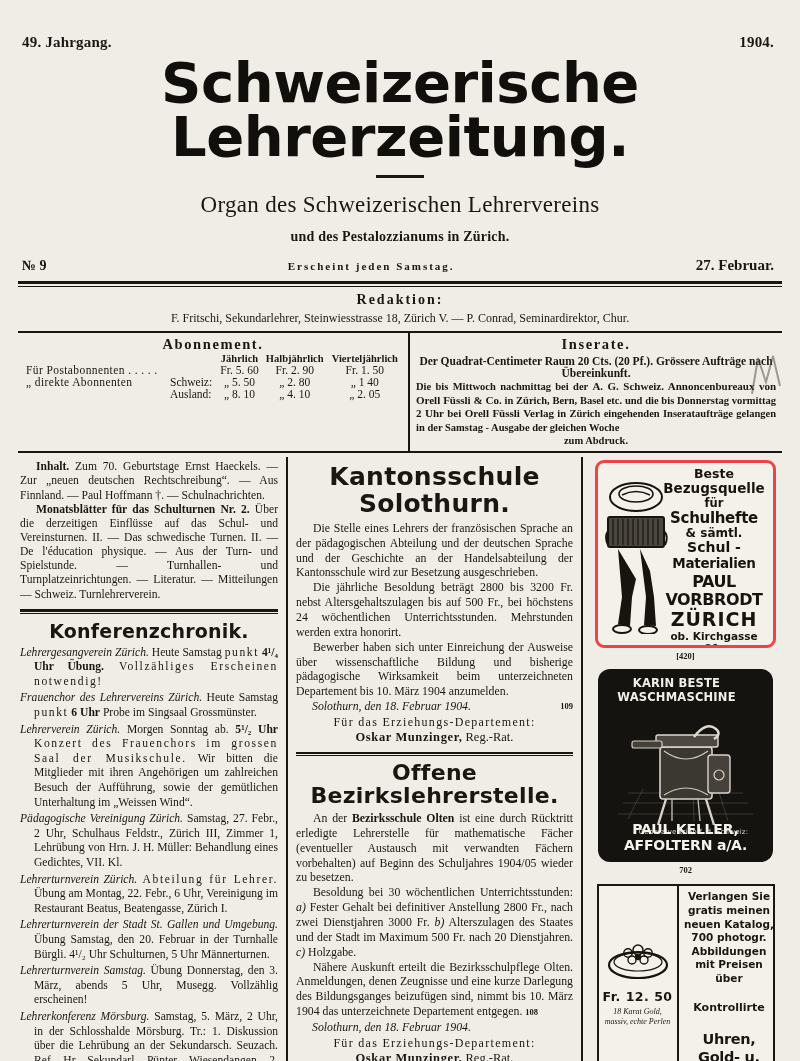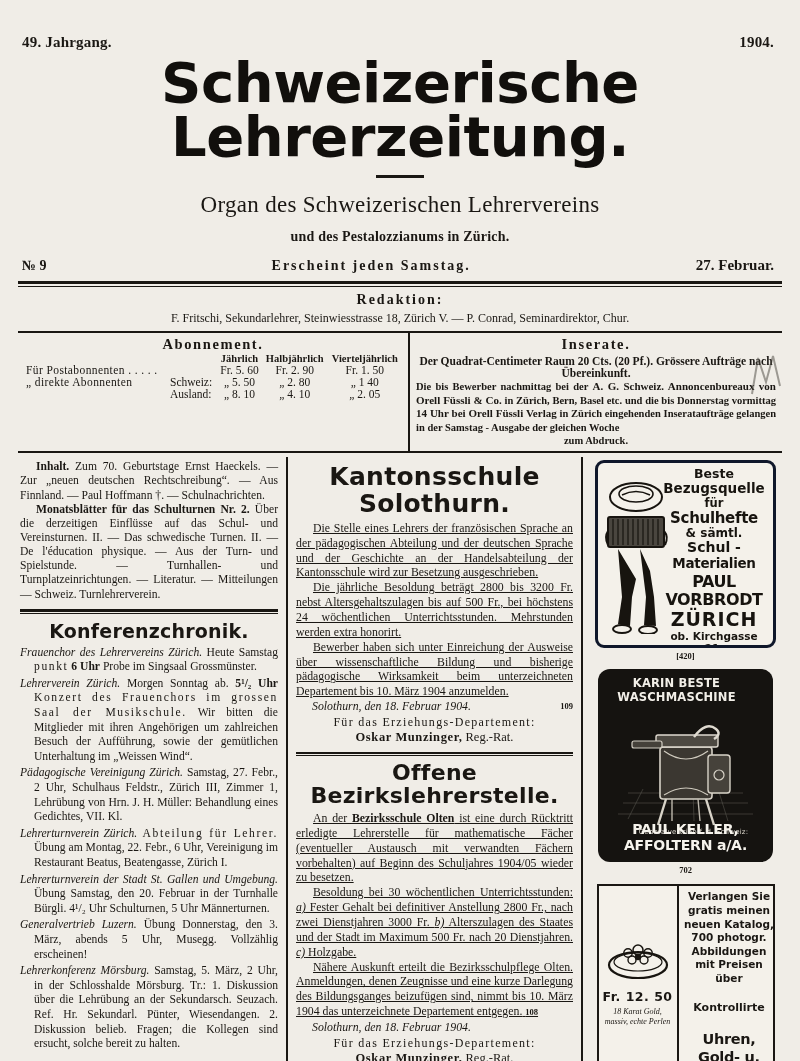--- a/index.html
+++ b/index.html
@@ -41,21 +41,21 @@
     text-align:center;font-size:23px;margin-top:14px;letter-spacing:.3px;
   }
   .organ2{
     text-align:center;font-size:14px;font-weight:bold;margin-top:11px;letter-spacing:.2px;
   }
   .issueline{
     display:flex;justify-content:space-between;align-items:baseline;
     padding:12px 22px 0 18px;font-size:14px;
   }
   .issueline .num{font-weight:bold;}
-  .issueline .mid{font-weight:bold;letter-spacing:2px;font-size:14px;}
+  .issueline .mid{font-weight:bold;letter-spacing:2px;font-size:11px;}
   .issueline .date{font-weight:bold;font-size:15px;}
   .hr-thick{height:3px;background:#1a1713;margin:7px 14px 0 14px;}
   .hr-thin{height:1px;background:#1a1713;margin:0 14px;}
   .hr-gap{height:2px;}
   
   .redaktion-t{
     text-align:center;font-weight:bold;font-size:14px;letter-spacing:2px;margin-top:5px;
   }
   .redaktion-l{
     text-align:center;font-size:12px;margin:3px 0 5px 0;
@@ -104,34 +104,34 @@
   }
   .entry i{font-style:italic;}
   .entry b{font-weight:bold;}
   .sp{letter-spacing:1.6px;}
   .bigsec{
     text-align:center;font-family:"DejaVu Sans", sans-serif;font-weight:bold;
     font-size:25px;letter-spacing:.3px;margin:4px 0 4px 0;line-height:1.05;
   }
   .bigsec.sm{font-size:22px;}
   .adbody{font-size:11.8px;line-height:1.26;text-align:justify;}
-  .adbody p{margin:0;text-indent:17px;text-decoration:underline;}
+  .adbody p{margin:0;text-indent:17px;}
   .adbody b{font-weight:bold;}
   .adbody i{font-style:italic;}
   .place{font-style:italic;font-size:11.8px;margin-top:1px;}
   .dept{text-align:center;font-size:12px;letter-spacing:1.3px;margin-top:1px;}
   .signer{text-align:center;font-size:12.5px;margin-top:0px;}
   .signer b{font-weight:bold;letter-spacing:.6px;}
   .refno{font-size:8.5px;font-weight:bold;float:right;margin-top:2px;}
   .refno-l{font-size:8.5px;font-weight:bold;}
   .adsep{height:2px;background:#1a1713;margin:6px 0 0 0;}
   .adsep2{height:1px;background:#1a1713;margin:1px 0 5px 0;}
   
   .ad1{
-    border:3px solid #0f172a;border-radius:9px;margin:0 auto;width:175px;height:182px;
+    border:3px solid #ef4444;border-radius:9px;margin:0 auto;width:175px;height:182px;
     position:relative;background:#f4f1ea;overflow:hidden;
   }
   .ad1 .txt{
     position:absolute;right:5px;top:4px;width:108px;text-align:center;
     font-family:"DejaVu Sans", sans-serif;font-weight:bold;color:#17140f;
     line-height:1.13;
   }
   .ad1 .t1{font-size:12.5px;}
   .ad1 .t2{font-size:13.5px;}
   .ad1 .t3{font-size:11.5px;}
@@ -239,58 +239,61 @@
           <td class="num">„  4. 10</td>
           <td class="num">„   2. 05</td>
         </tr>
       </tbody>
         </table>
     </div>
     <div class="ins">
       <div class="boxtitle">Inserate.</div>
       <div class="ins-l1">Der Quadrat-Centimeter Raum 20 Cts. (20 Pf.).   Grössere Aufträge nach Übereinkunft.</div>
       <div class="ins-l2">
-        <span>Die bis Bewerber nachmittag bei der </span><span class="big">A. G. Schweiz. Annoncenbureaux von Orell Füssli &amp; Co.</span>
-        <span>in Zürich, Bern, Basel etc. und die bis Donnerstag vormittag </span><span class="big">14 Uhr bei Orell Füssli Verlag</span><span> in</span>
+        <span>Die bis Mittwoch nachmittag bei der </span><span class="big">A. G. Schweiz. Annoncenbureaux von Orell Füssli &amp; Co.</span>
+        <span>in Zürich, Bern, Basel etc. und die bis Donnerstag vormittag </span><span class="big">2 Uhr bei Orell Füssli Verlag</span><span> in</span>
         <span>Zürich eingehenden Inserataufträge gelangen in der Samstag - Ausgabe der gleichen Woche</span>
         <div class="ins-last">zum Abdruck.</div>
       </div>
     </div>
   </div>
 
   <div class="body">
 
     <div class="col colA">
       <div class="inhalt">
         <p><b>Inhalt.</b><span> Zum 70. Geburtstage Ernst Haeckels. — Zur „neuen deutschen Rechtschreibung“. — Aus Finnland. — Paul Hoffmann †. — Schulnachrichten.</span></p>
         <p><b>Monatsblätter für das Schulturnen Nr. 2.</b><span> Über die derzeitigen Einflüsse auf das Schul- und Vereinsturnen. II. — Das schwedische Turnen. II. — De l'éducation physique. — Aus der Turn- und Spielstunde. — Turnhallen- und Turnplatzeinrichtungen. — Literatur. — Mitteilungen — Schweiz. Turnlehrerverein.</span></p>
       </div>
 
       <div class="dblrule"></div>
       <div class="dblrule2"></div>
 
       <div class="secthead">Konferenzchronik.</div>
 
       <div class="entry">
+        <i>Lehrergesangverein Zürich.</i><span> Heute Samstag </span><span class="sp">punkt</span> <b>4¹/₄ Uhr Übung.</b><span class="sp"> Vollzähliges Erscheinen notwendig!</span>
+      </div>
+      <div class="entry">
         <i>Frauenchor des Lehrervereins Zürich.</i><span> Heute Samstag </span><span class="sp">punkt</span> <b>6 Uhr</b><span> Probe im Singsaal Grossmünster.</span>
       </div>
       <div class="entry">
         <i>Lehrerverein Zürich.</i><span> Morgen Sonntag ab. </span><b>5¹/₂ Uhr</b><span class="sp"> Konzert des Frauenchors im grossen Saal der Musikschule.</span><span> Wir bitten die Mitglieder mit ihren Angehörigen um zahlreichen Besuch der Aufführung, sowie der gemütlichen Unterhaltung im „Weissen Wind“.</span>
       </div>
       <div class="entry">
         <i>Pädagogische Vereinigung Zürich.</i><span> Samstag, 27. Febr., 2 Uhr, Schulhaus Feldstr., Zürich III, Zimmer 1, Lehrübung von Hrn. J. H. Müller: Behandlung eines Gedichtes, VII. Kl.</span>
       </div>
       <div class="entry">
         <i>Lehrerturnverein Zürich.</i><span class="sp"> Abteilung für Lehrer.</span><span> Übung am Montag, 22. Febr., 6 Uhr, Vereinigung im Restaurant Beatus, Beatengasse, Zürich I.</span>
       </div>
       <div class="entry">
         <i>Lehrerturnverein der Stadt St. Gallen und Umgebung.</i><span> Übung Samstag, den 20. Februar in der Turnhalle Bürgli. 4¹/₂ Uhr Schulturnen, 5 Uhr Männerturnen.</span>
       </div>
       <div class="entry">
-        <i>Generalvertrieb Luzern.</i><span> Übung Donnerstag, den 3. März, abends 5 Uhr, Musegg. Vollzählig erscheinen!</span>
+        <i>Lehrerturnverein Samstag.</i><span> Übung Donnerstag, den 3. März, abends 5 Uhr, Musegg. Vollzählig erscheinen!</span>
       </div>
       <div class="entry">
         <i>Lehrerkonferenz Mörsburg.</i><span> Samstag, 5. März, 2 Uhr, in der Schlosshalde Mörsburg. Tr.: 1. Diskussion über die Lehrübung an der Sekundarsch. Seuzach. Ref. Hr. Sekundarl. Pünter, Wiesendangen. 2. Diskussion belieb. Fragen; die Kollegen sind ersucht, solche bereit zu halten.</span>
       </div>
 
     </div>
 
     <div class="col colB">
       <div class="bigsec">Kantonsschule Solothurn.</div>
       <div class="adbody">

